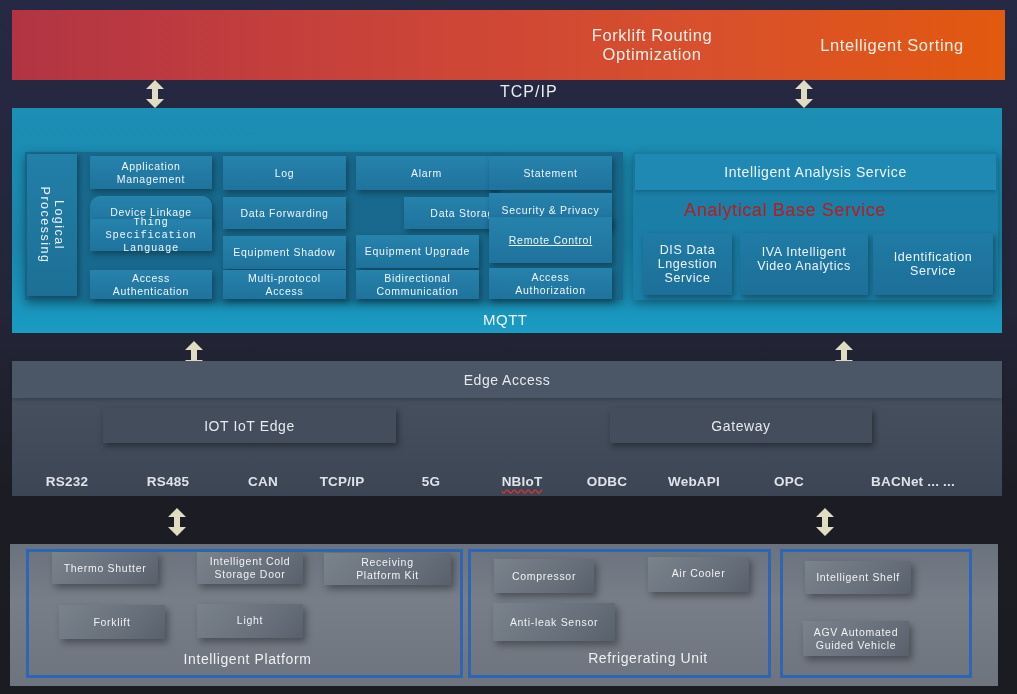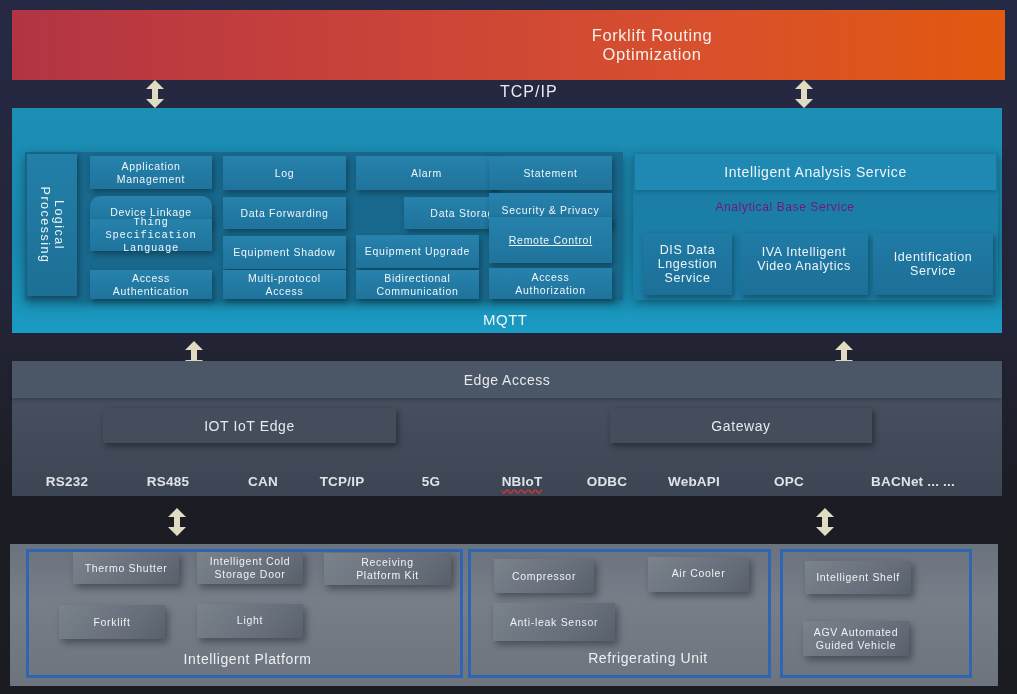--- a/index.html
+++ b/index.html
@@ -68,21 +68,21 @@
   }
   .analysis-header {
     left: 635px; top: 154px; width: 361px; height: 36px;
     background: #2089b3;
     display: flex; align-items: center; justify-content: center;
     font-size: 14px; letter-spacing: 0.6px; color: #eef6fa;
     box-shadow: 0 2px 4px rgba(0,0,0,0.2);
   }
   .analysis-base-label {
     left: 635px; top: 200px; width: 300px; text-align: center;
-    font-size: 12px; letter-spacing: 0.6px; color: #701a75;
+    font-size: 18px; letter-spacing: 0.6px; color: #b91c1c;
   }
   .svc-tile {
     position: absolute;
     background: linear-gradient(180deg, #1f7ba5 0%, #1d6f98 100%);
     box-shadow: 2px 3px 6px rgba(0,0,0,0.35);
     display: flex; align-items: center; justify-content: center; text-align: center;
     font-size: 12.5px; line-height: 14px; letter-spacing: 0.6px; color: #eef6fa;
     white-space: pre-line;
   }
   .mqtt-label { font-size: 15px; letter-spacing: 0.5px; color: #eef6fa; }
@@ -135,20 +135,21 @@
     font-size: 10.5px; line-height: 13px; letter-spacing: 0.7px; color: #f0f2f4;
     white-space: pre-line;
   }
 </style>
 </head>
 <body>
 
 <div class="abs app-band">
   <div class="app-item" style="left:555px;width:170px;">Forklift Routing
 Optimization</div>
+  <div class="app-item" style="left:790px;width:180px;">Lntelligent Sorting</div>
 </div>
 
 <div class="abs arrow" style="left:145px;top:80px;">
   <svg viewBox="0 0 20 28">
       <path d="M10 0 L19 9 L13 9 L13 19 L19 19 L10 28 L1 19 L7 19 L7 9 L1 9 Z" fill="#e0dcc4"></path>
     </svg>
 </div>
 <div class="abs proto-label" style="left:500px;top:83px;">TCP/IP</div>
 <div class="abs arrow" style="left:794px;top:80px;">
   <svg viewBox="0 0 20 28">
@@ -236,21 +237,21 @@
 </div>
 <div class="abs arrow" style="left:815px;top:508px;">
   <svg viewBox="0 0 20 28">
       <path d="M10 0 L19 9 L13 9 L13 19 L19 19 L10 28 L1 19 L7 19 L7 9 L1 9 Z" fill="#e0dcc4"></path>
     </svg>
 </div>
 
 <div class="abs device-band"></div>
 
 <div class="group" style="left:26px;width:437px;"></div>
-<div class="dev" style="left:73px;top:552px;width:106px;height:32px;">Thermo Shutter</div>
+<div class="dev" style="left:52px;top:552px;width:106px;height:32px;">Thermo Shutter</div>
 <div class="dev" style="left:197px;top:552px;width:106px;height:32px;">Intelligent Cold
 Storage Door</div>
 <div class="dev" style="left:324px;top:553px;width:127px;height:32px;">Receiving
 Platform Kit</div>
 <div class="dev" style="left:59px;top:605px;width:106px;height:34px;">Forklift</div>
 <div class="dev" style="left:197px;top:604px;width:106px;height:34px;align-items:flex-start;padding-top:10px;">Light</div>
 <div class="group-label" style="left:26px;width:443px;top:651px;">Intelligent Platform</div>
 
 <div class="group" style="left:468px;width:303px;"></div>
 <div class="dev" style="left:494px;top:559px;width:100px;height:34px;">Compressor</div>

